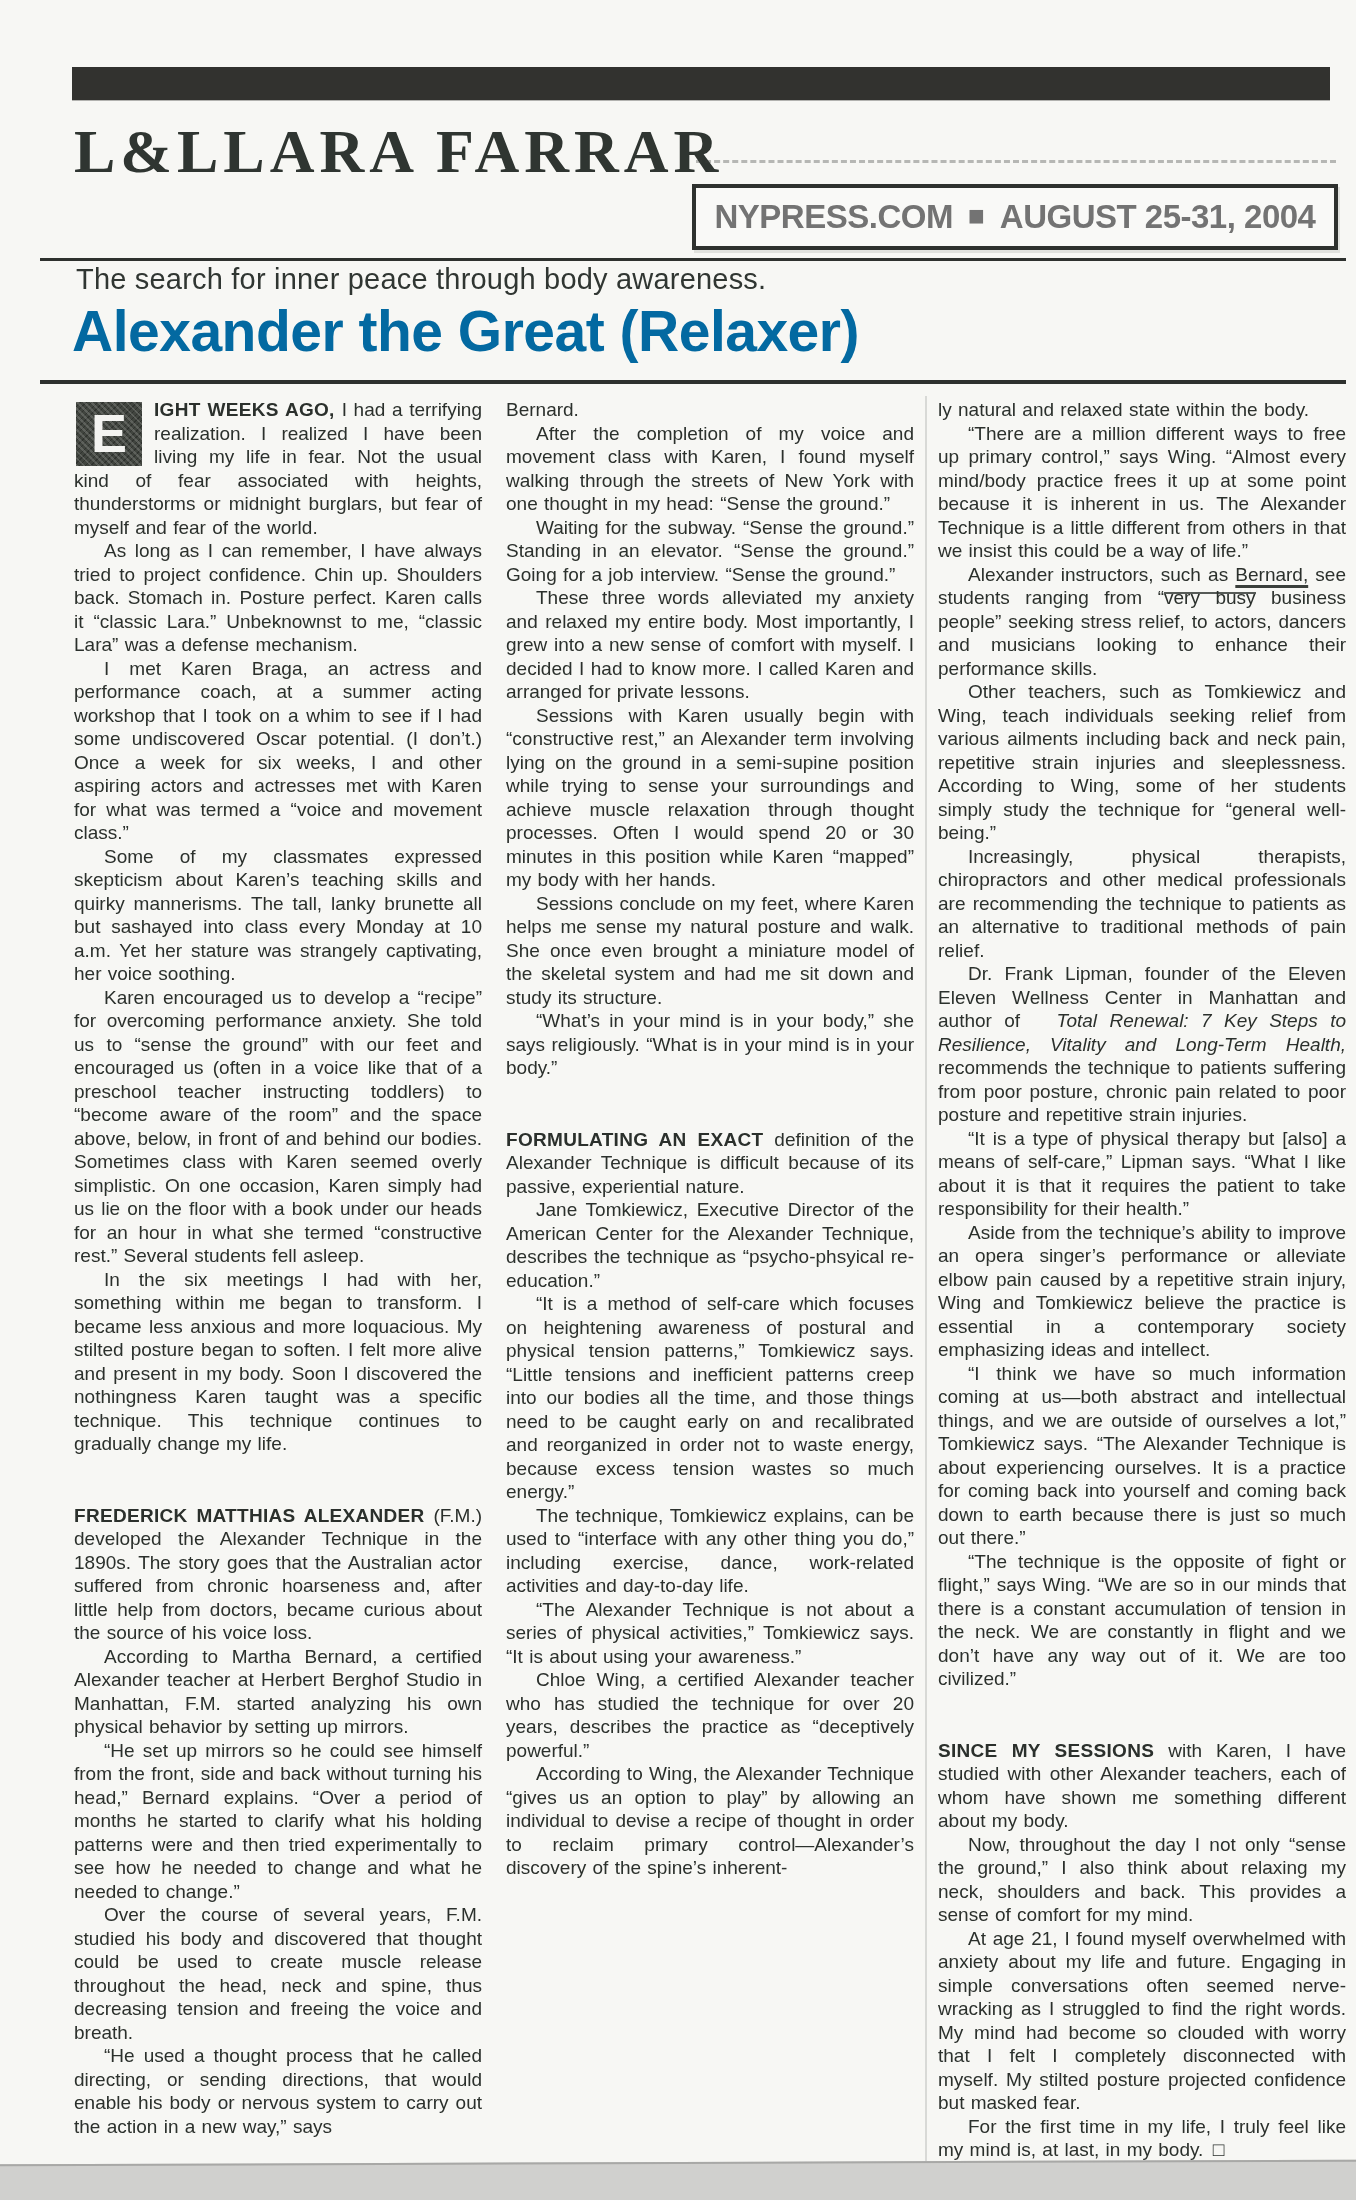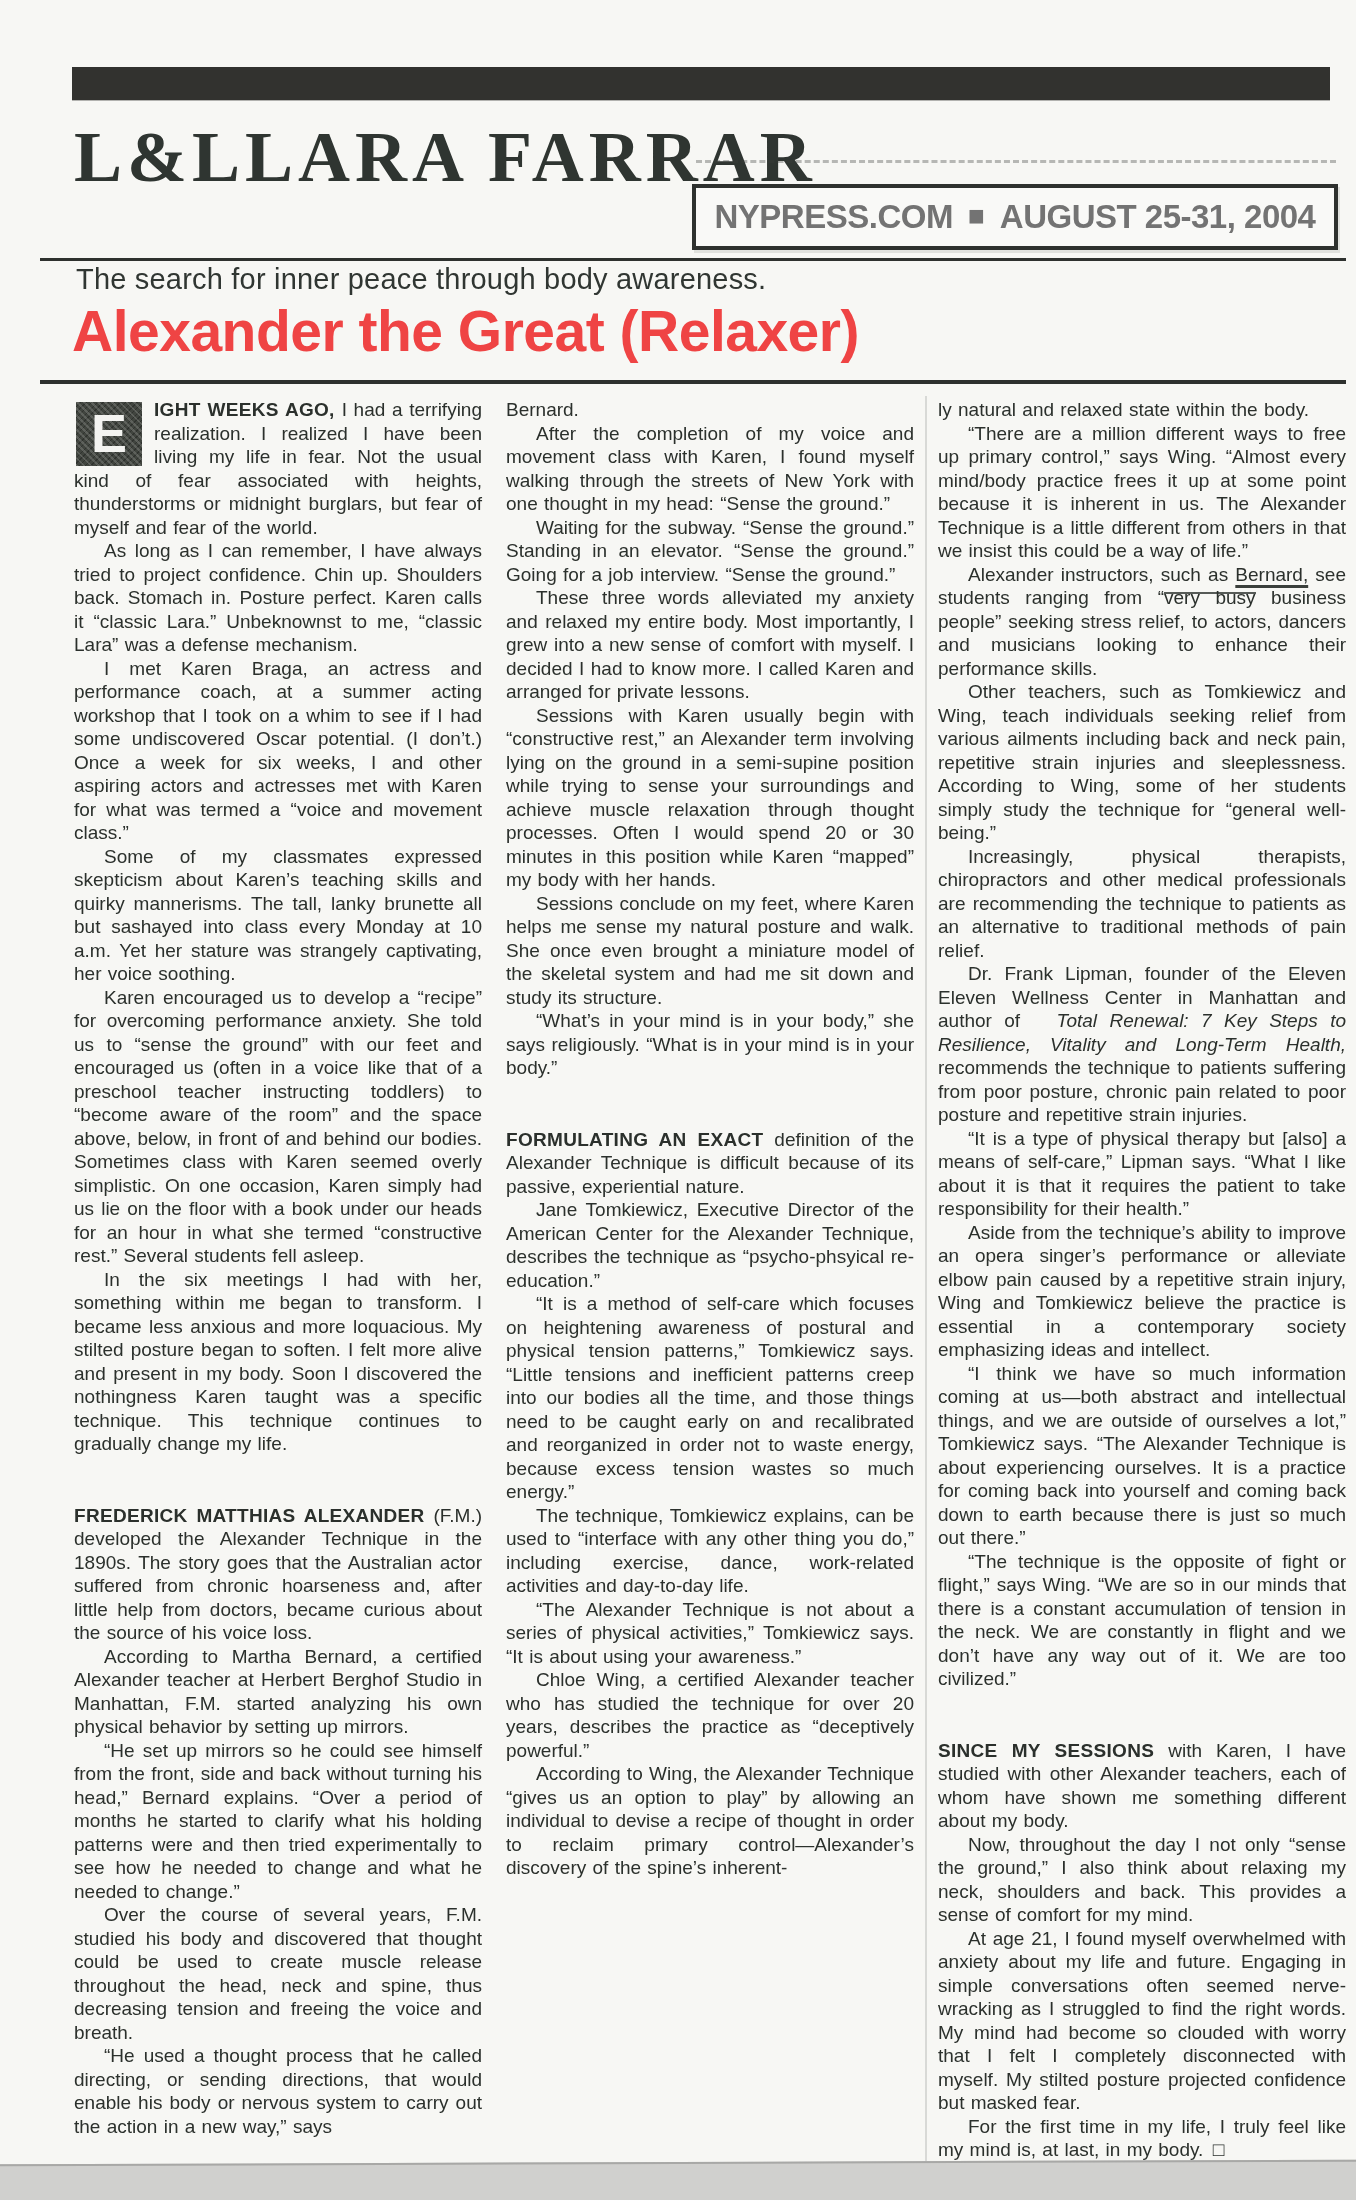--- a/index.html
+++ b/index.html
@@ -13,21 +13,21 @@
     margin:0 auto;
   }
   .top-bar{
     position:absolute;left:72px;top:67px;width:1258px;height:33px;
     background:#32322f;
     box-shadow:0 1px 0 rgba(50,50,47,.35);
   }
   .byline{
     position:absolute;left:74px;top:116px;
     font-family:"Liberation Serif",serif;
-    font-weight:700;font-size:72px;letter-spacing:5px;
+    font-weight:700;font-size:62px;letter-spacing:5px;
     color:#2f3531;white-space:nowrap;
   }
   .masthead-artifact{
     position:absolute;left:696px;top:160px;width:640px;height:0;
     border-top:3px dashed rgba(60,63,60,.35);
   }
   .masthead-box{
     position:absolute;left:692px;top:184px;width:638px;height:58px;
     border:4px solid #2e312e;background:#f9f9f7;
     display:flex;align-items:center;justify-content:center;gap:15px;
@@ -38,21 +38,21 @@
   .masthead-box .bullet{font-size:28px;letter-spacing:0;transform:translateY(-1px);}
   .rule{position:absolute;left:40px;width:1306px;background:#2e312e;}
   .rule-1{top:258px;height:3px;}
   .rule-2{top:380px;height:4px;}
   .standfirst{
     position:absolute;left:76px;top:263px;
     font-size:29px;color:#303632;letter-spacing:.2px;
   }
   .headline{
     position:absolute;left:72px;top:298px;margin:0;
-    font-size:57px;font-weight:700;letter-spacing:-.5px;color:#ef4444;
+    font-size:57px;font-weight:700;letter-spacing:-.5px;color:#0369a1;
     white-space:nowrap;
   }
   .columns{
     position:absolute;left:74px;top:398px;width:1272px;height:1772px;
     display:flex;gap:24px;overflow:hidden;
   }
   .col{flex:1 1 0;text-align:justify;}
   .col p{margin:0;font-size:19px;line-height:23.5px;word-spacing:1px;}
   .col p.indent{text-indent:30px;}
   .col p.gap{margin-top:48px;}

